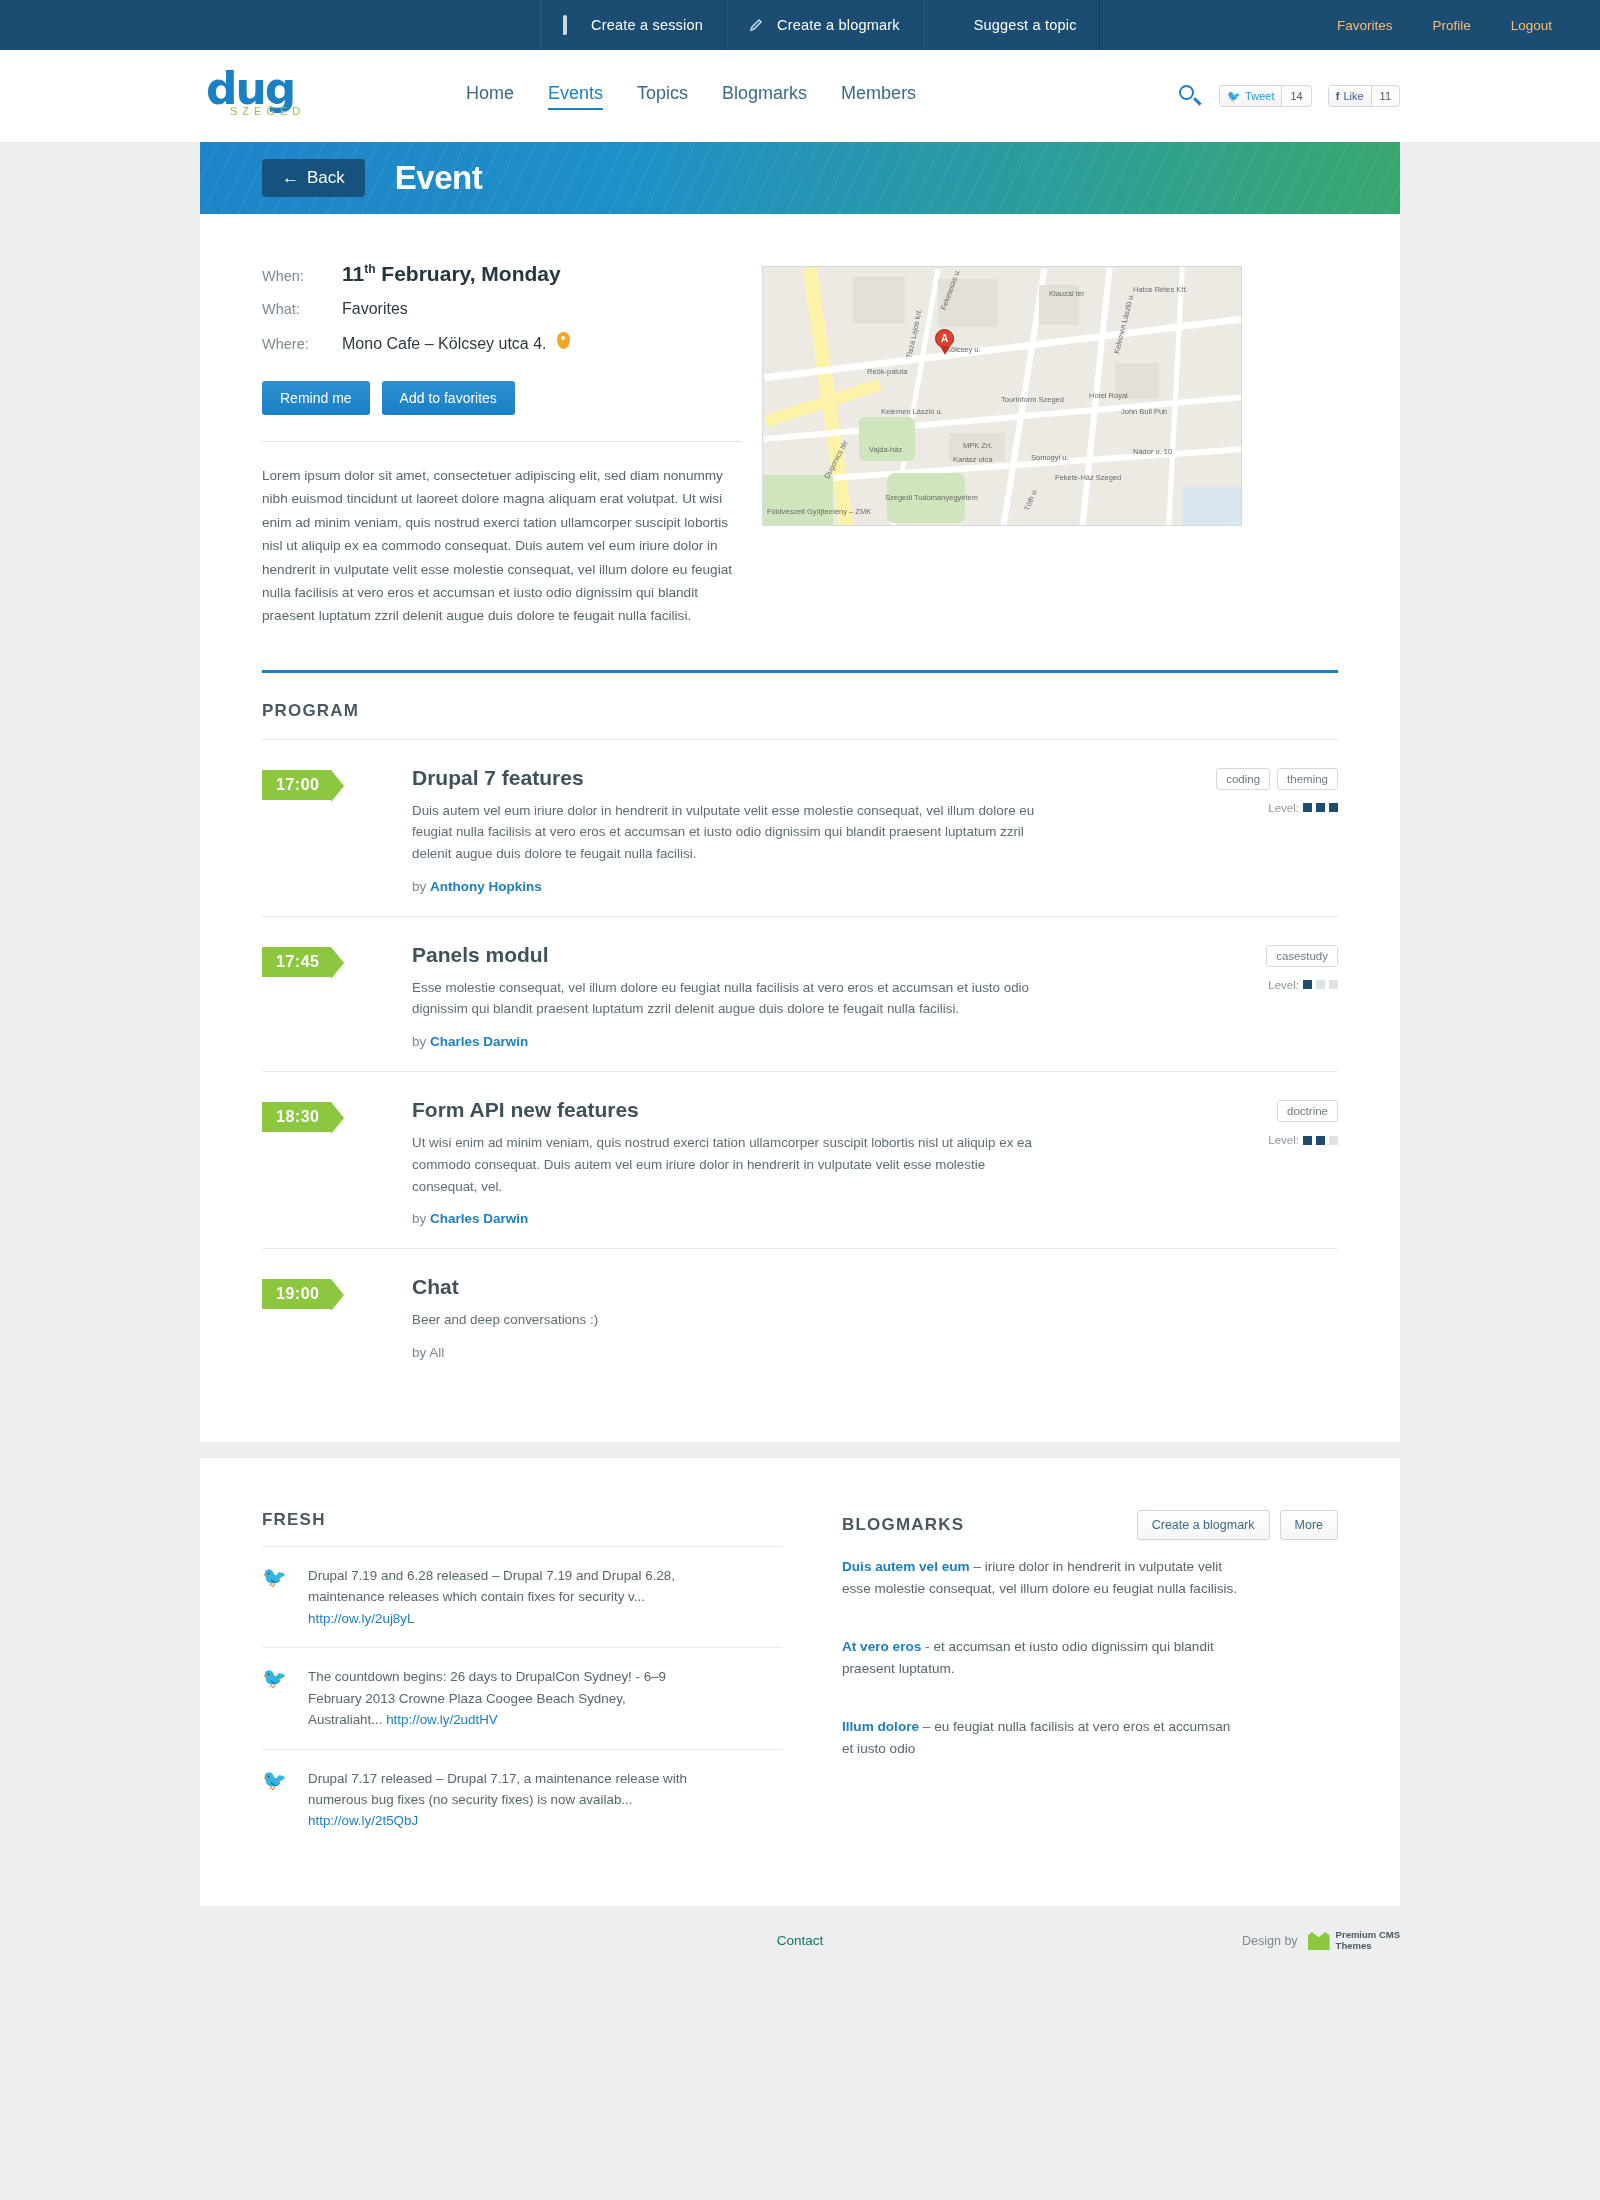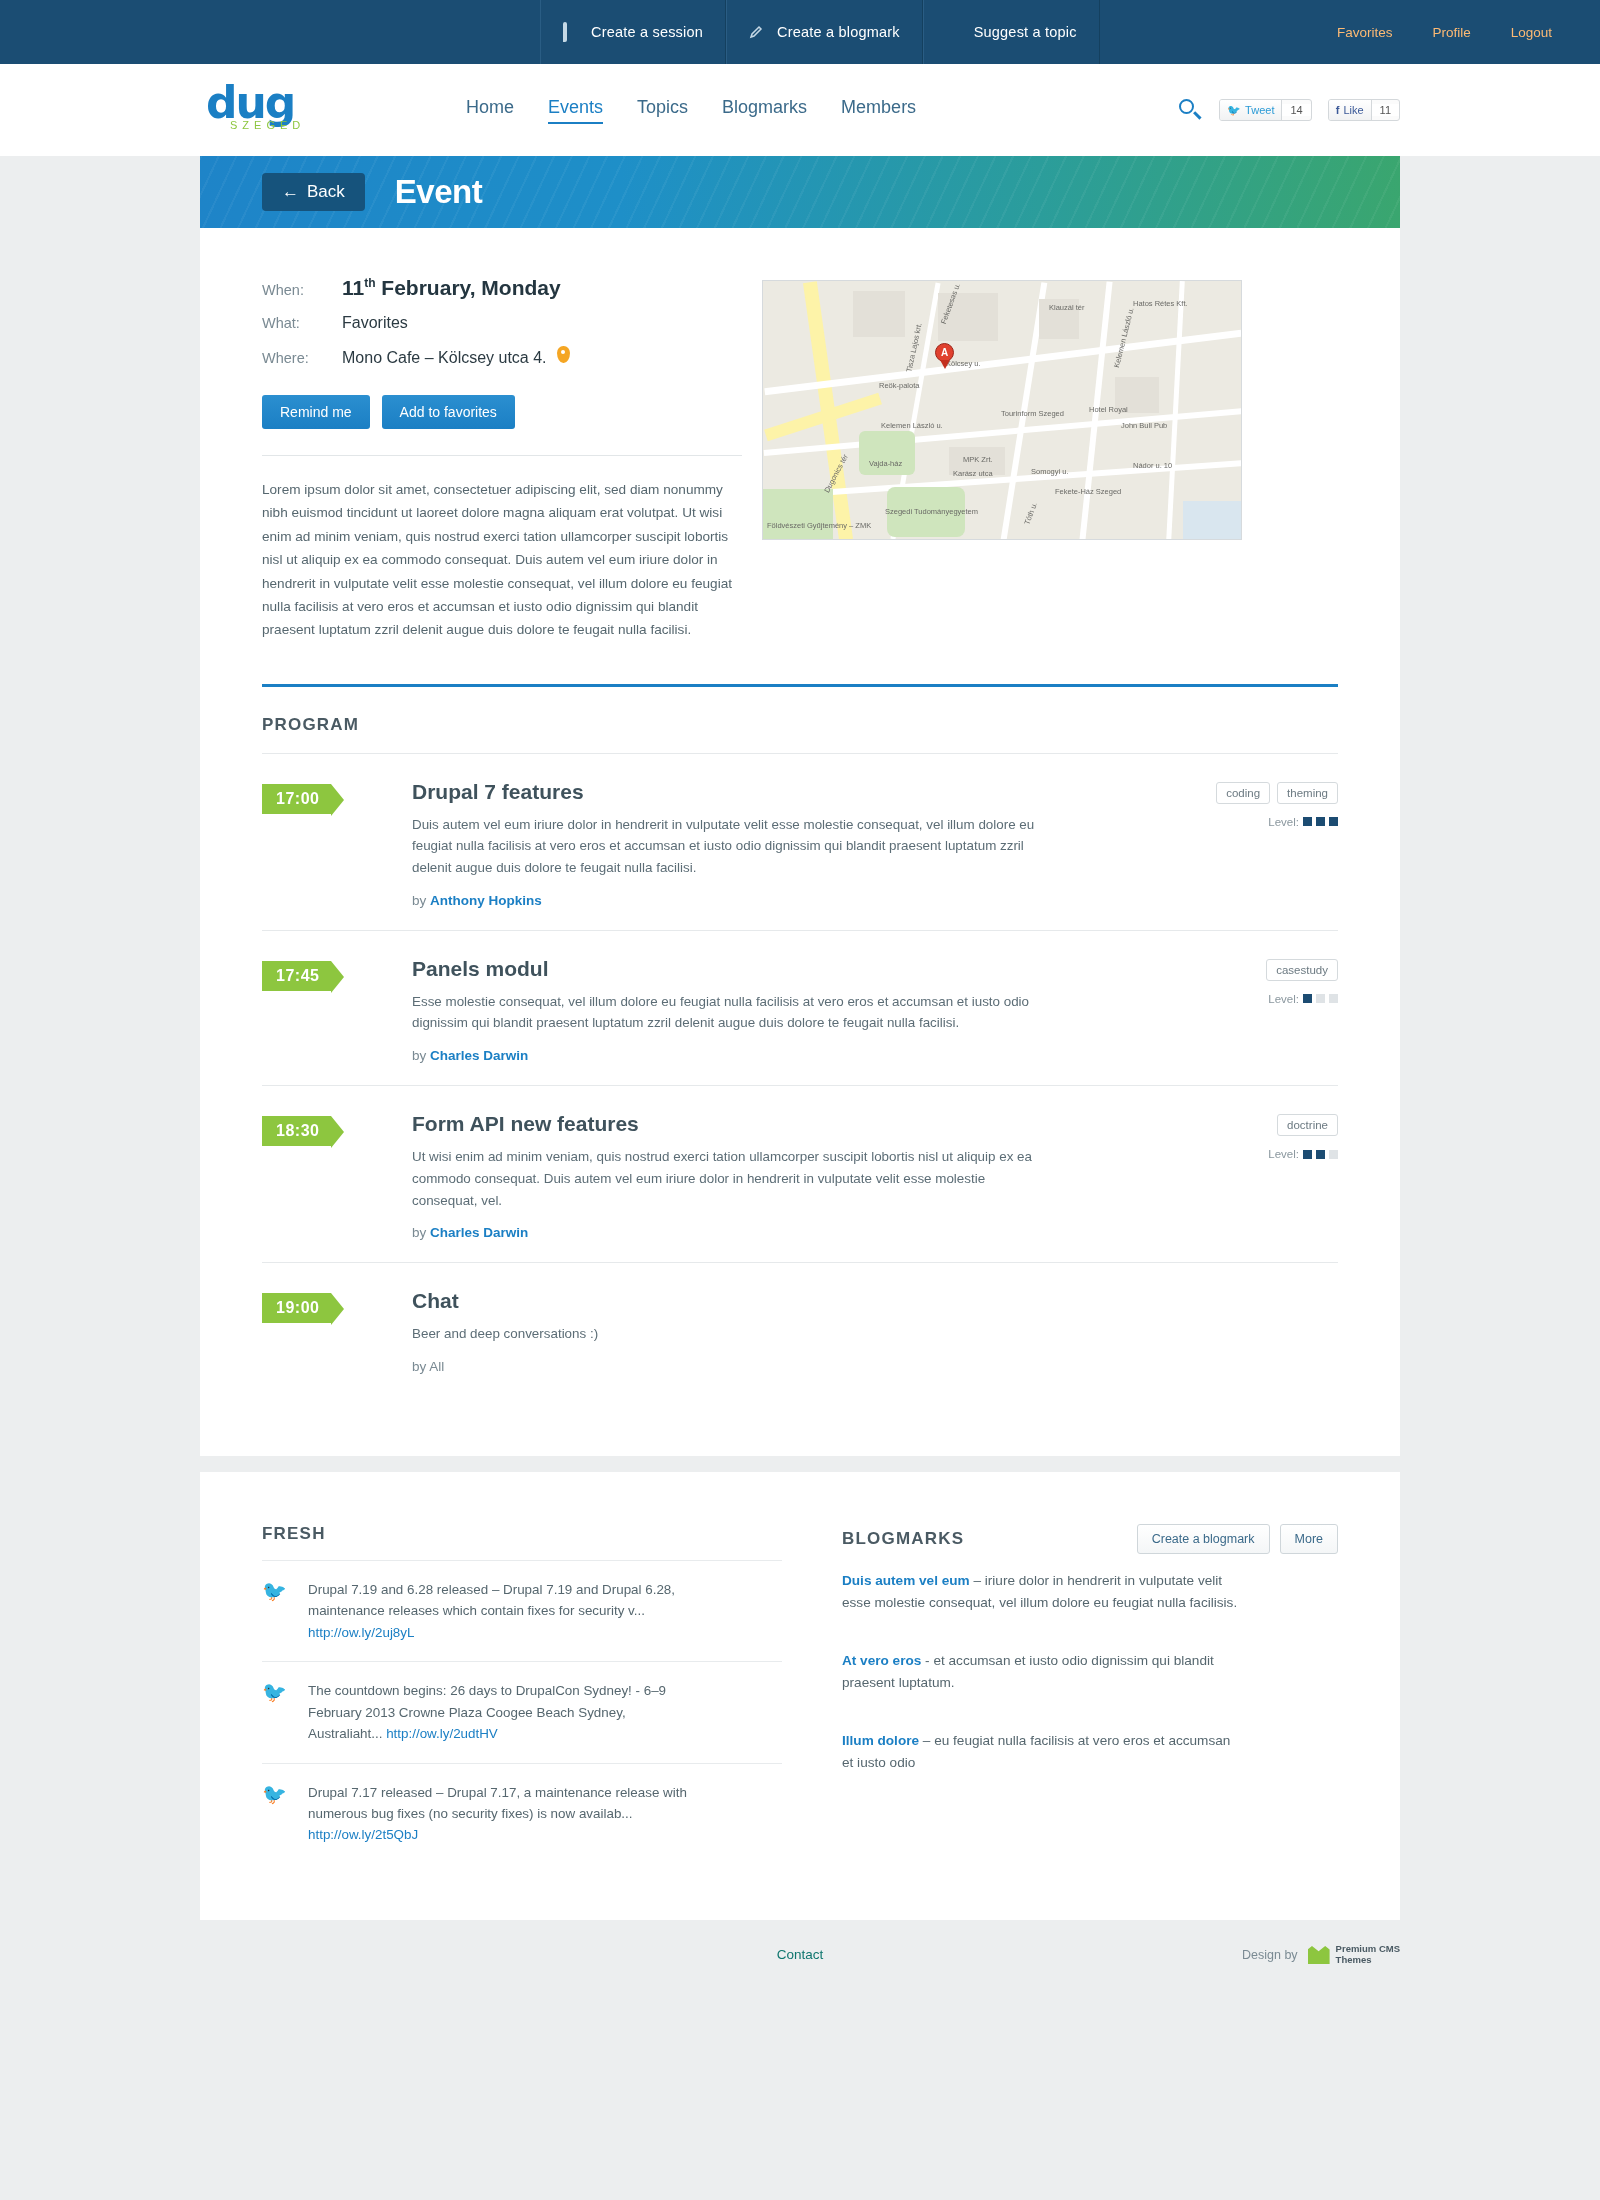--- a/index.html
+++ b/index.html
@@ -6,21 +6,21 @@
   html, body {
     width: 1600px;
     background: #eceeef;
     font-family: "Liberation Sans", sans-serif;
     color: #333;
   }
   body { padding-bottom: 40px; }
 
   
   .topbar {
-    height: 64px;
+    height: 50px;
     background: #1b4d73;
     display: flex;
     align-items: stretch;
     justify-content: center;
     position: relative;
     color: #ffffff;
   }
   .topbar-inner {
     width: 1200px;
     display: flex;
@@ -486,21 +486,21 @@
           <div class="green" style="left:96px; top:150px; width:56px; height:44px; border-radius:6px;"></div>
           <div class="green" style="left:124px; top:206px; width:78px; height:50px; border-radius:8px;"></div>
           <div class="green" style="left:0; top:208px; width:70px; height:52px;"></div>
           <div class="water" style="left:420px; top:220px; width:60px; height:40px;"></div>
 
           <div class="map-label" style="left:126px; top:62px; transform:rotate(-78deg);">Tisza Lajos krt.</div>
           <div class="map-label" style="left:183px; top:78px;">Kölcsey u.</div>
           <div class="map-label" style="left:166px; top:18px; transform:rotate(-70deg);">Feketesas u.</div>
           <div class="map-label" style="left:286px; top:22px;">Klauzál tér</div>
           <div class="map-label" style="left:370px; top:18px;">Hatos Rétes Kft.</div>
-          <div class="map-label" style="left:116px; top:100px;">Reök-palota</div>
+          <div class="map-label" style="left:104px; top:100px;">Reök-palota</div>
           <div class="map-label" style="left:330px; top:52px; transform:rotate(-76deg);">Kelemen László u.</div>
           <div class="map-label" style="left:118px; top:140px;">Kelemen László u.</div>
           <div class="map-label" style="left:238px; top:128px;">Tourinform Szeged</div>
           <div class="map-label" style="left:326px; top:124px;">Hotel Royal</div>
           <div class="map-label" style="left:358px; top:140px;">John Bull Pub</div>
           <div class="map-label" style="left:106px; top:178px;text-align:center;">Vajda-ház</div>
           <div class="map-label" style="left:200px; top:174px;">MPK Zrt.</div>
           <div class="map-label" style="left:190px; top:188px;">Karász utca</div>
           <div class="map-label" style="left:370px; top:180px;">Nádor u. 10</div>
           <div class="map-label" style="left:268px; top:186px;">Somogyi u.</div>

